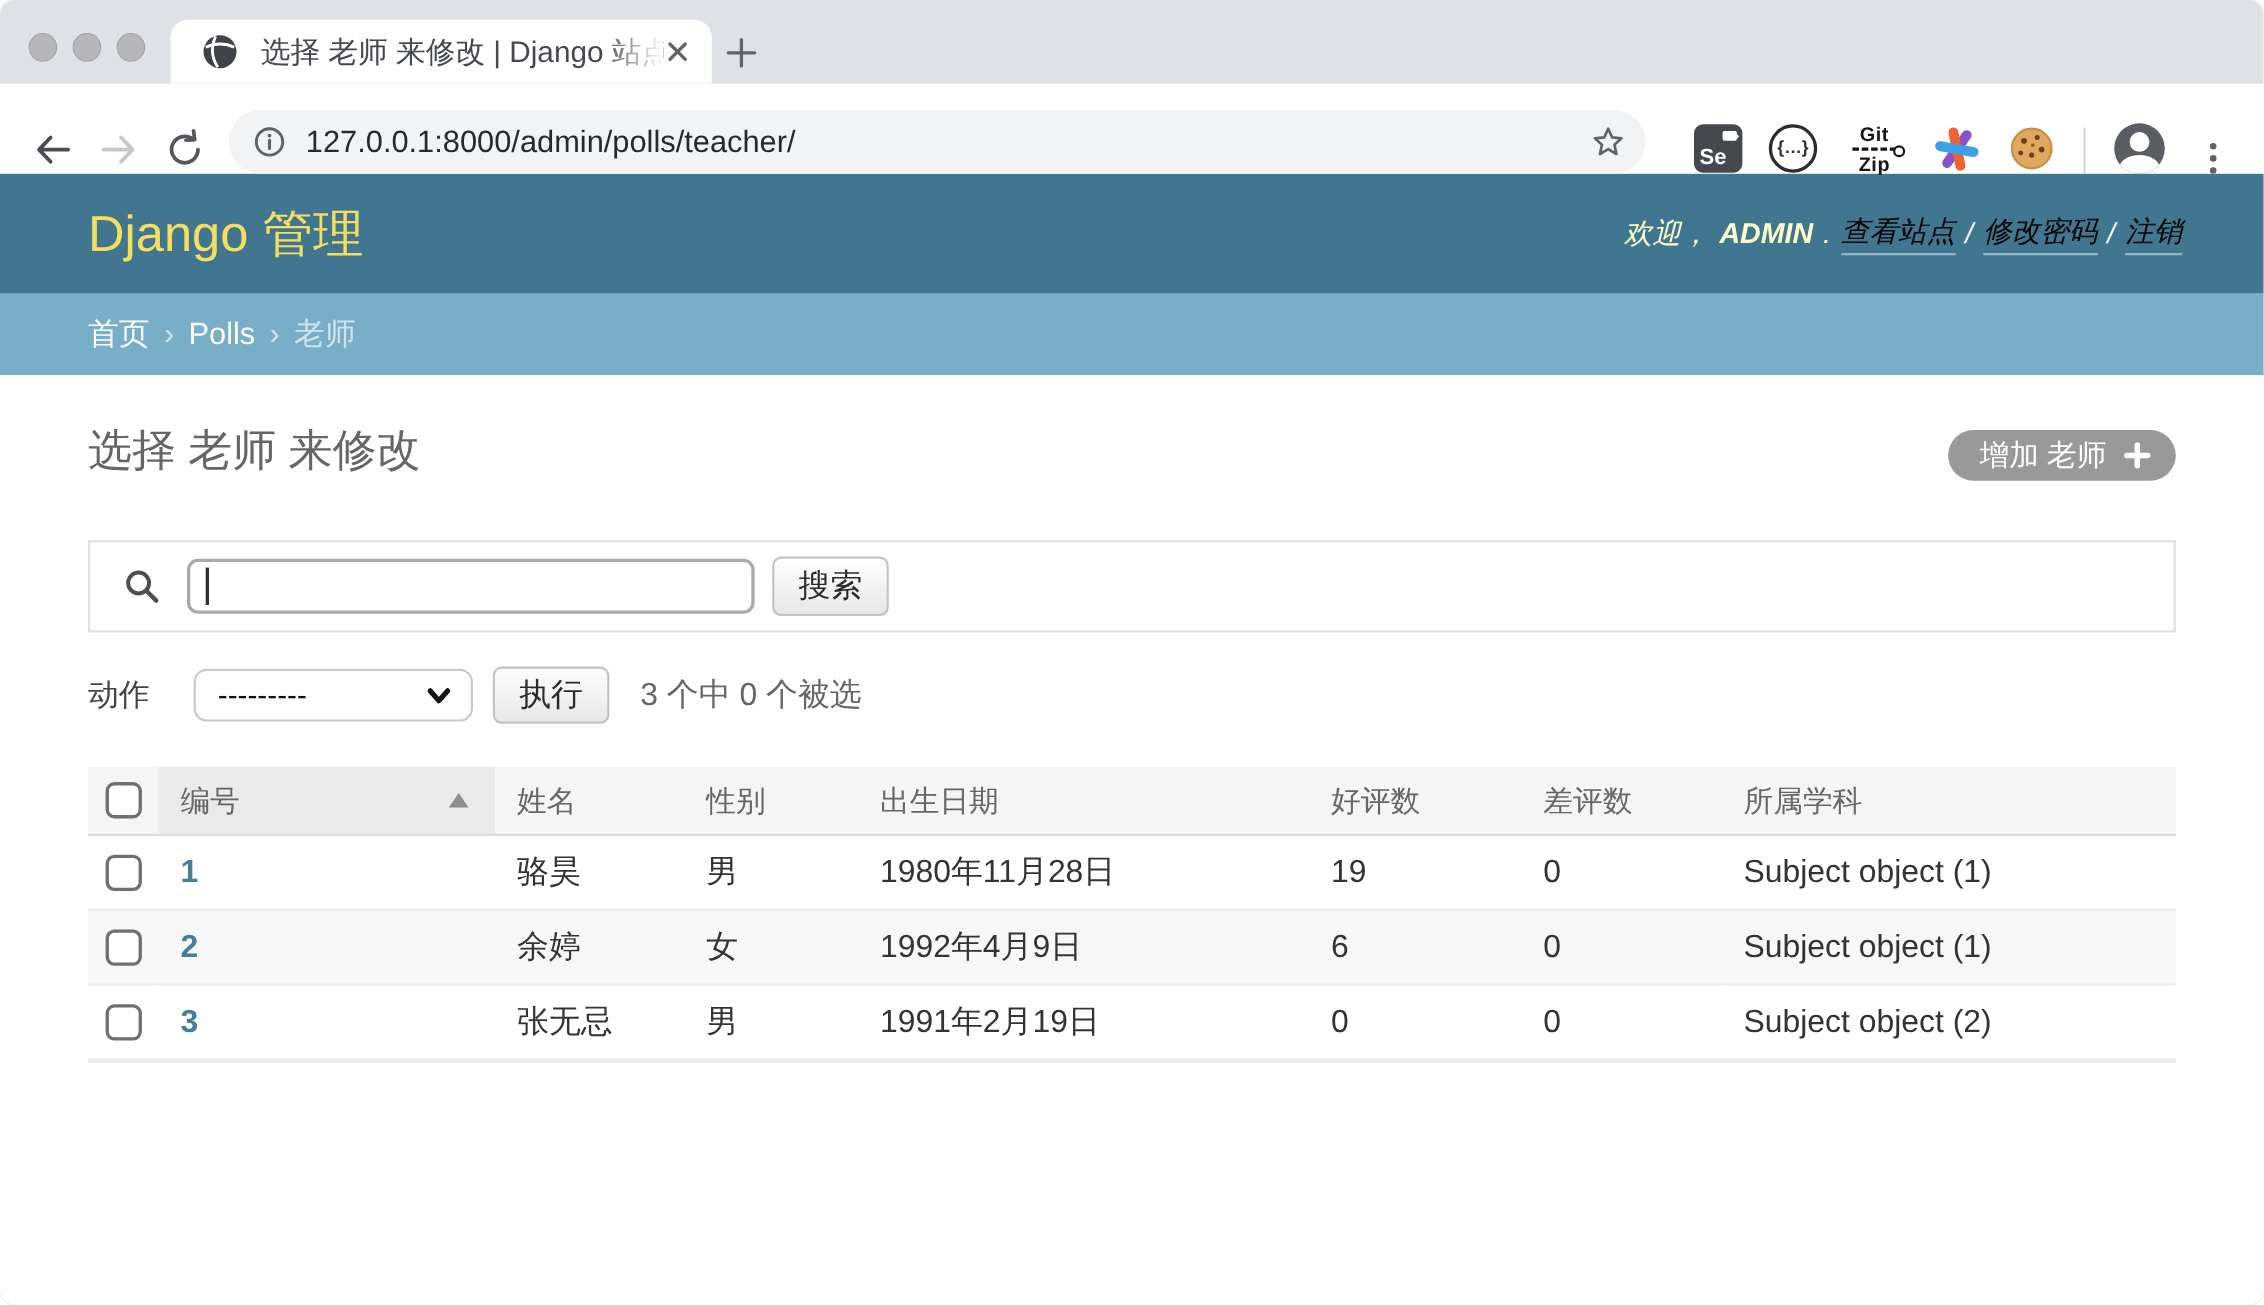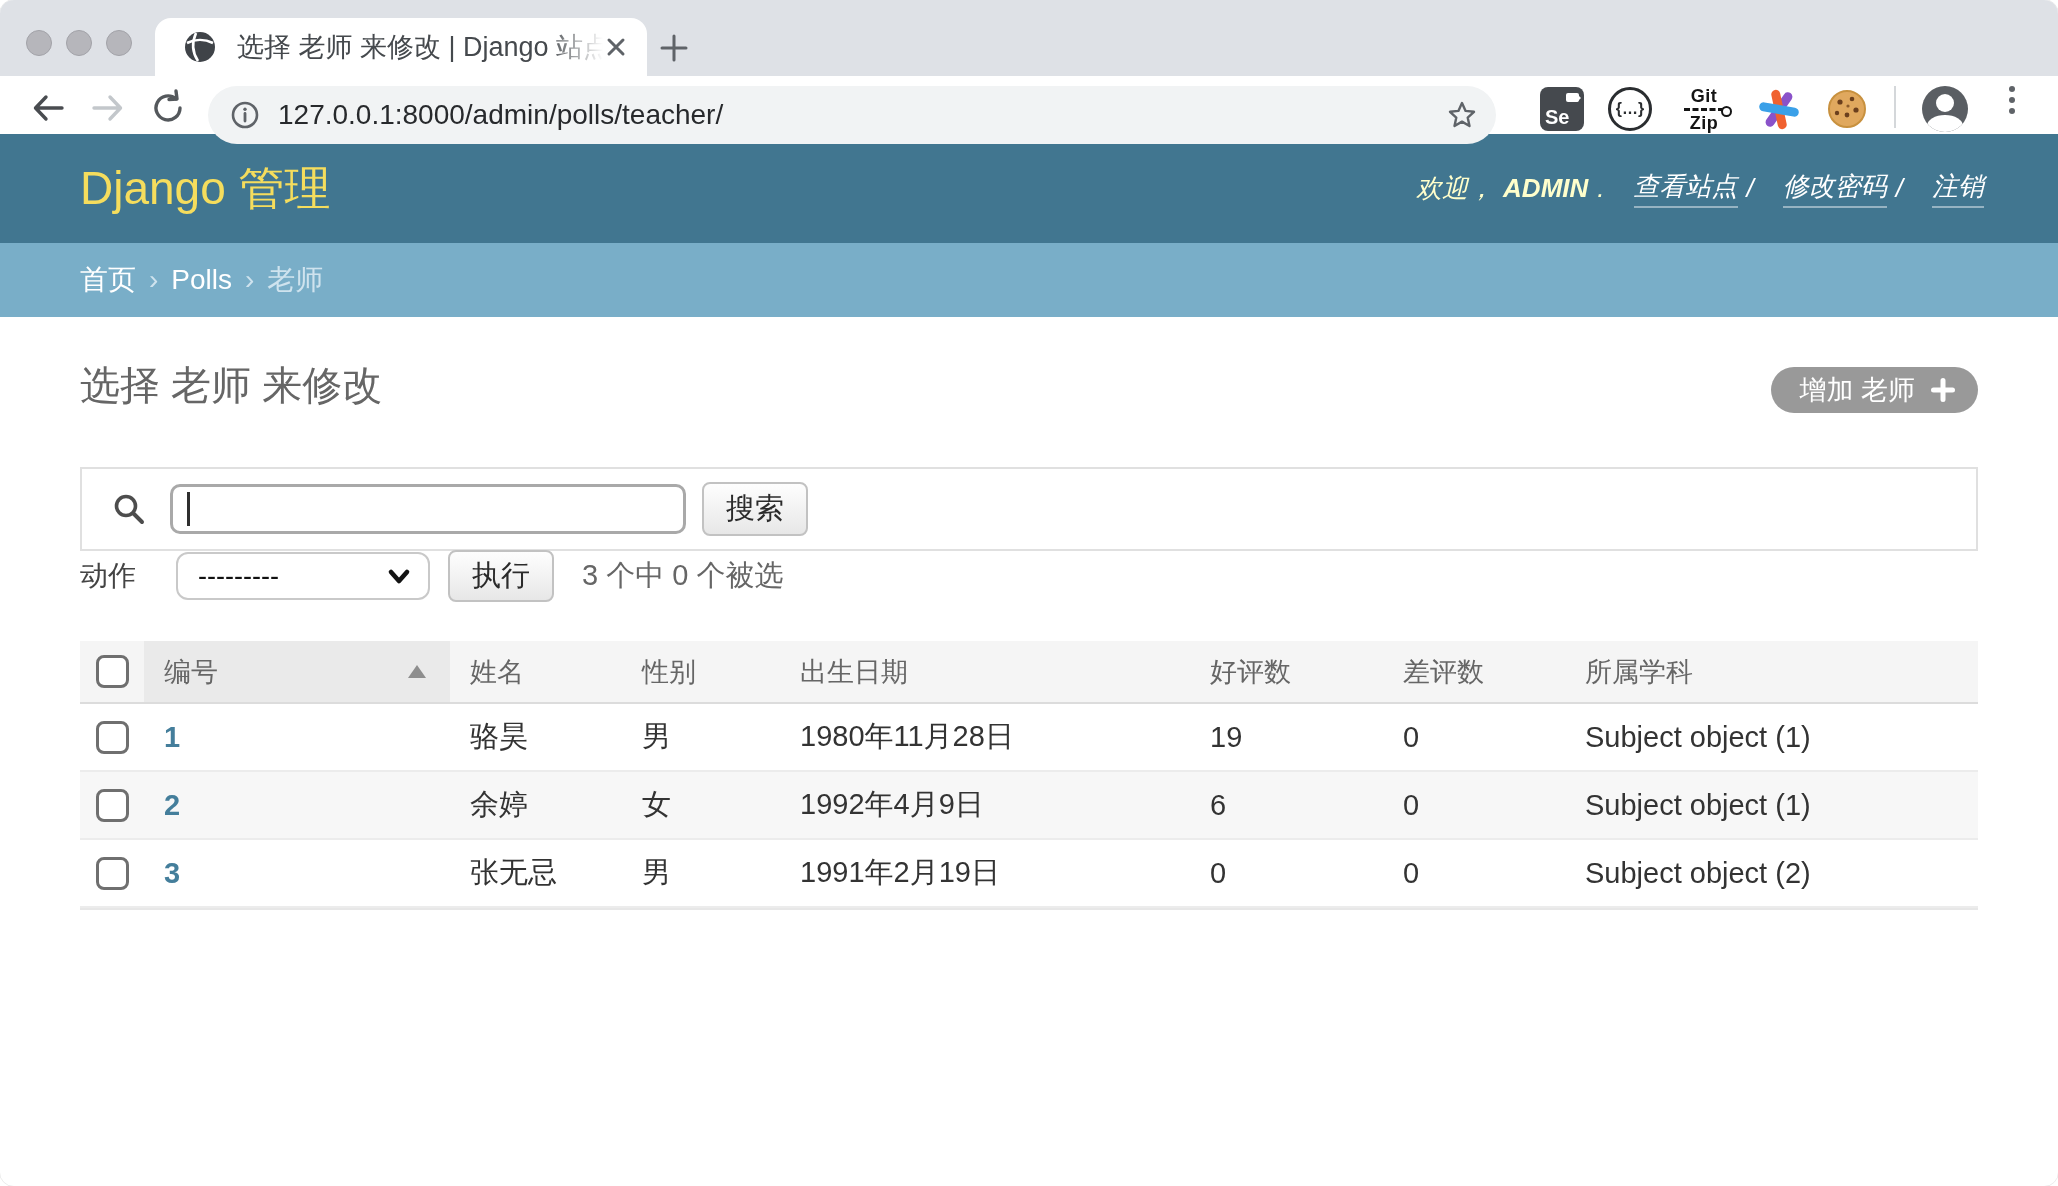--- a/index.html
+++ b/index.html
@@ -15,21 +15,21 @@
   .tab { position:absolute; left:155px; top:18px; width:492px; height:58px; background:#fff;
          border-radius:16px 16px 0 0; display:flex; align-items:center; padding:0 18px 0 28px; }
   .tab-title { position:relative; flex:1; margin-left:20px; font-size:27px; color:#45494d;
                white-space:nowrap; overflow:hidden; }
   .tab-title::after { content:""; position:absolute; right:0; top:0; bottom:0; width:56px;
                background:linear-gradient(to right, rgba(255,255,255,0), #fff); }
   .newtab { position:absolute; left:652px; top:26px; width:44px; height:44px;
             display:flex; align-items:center; justify-content:center; }
 
   
-  .toolbar { height:58px; background:#fff; display:flex; align-items:flex-start; padding:10px 26px; }
+  .toolbar { height:82px; background:#fff; display:flex; align-items:flex-end; padding:0 26px; }
   .nav-ic { flex:0 0 auto; display:flex; align-items:center; justify-content:center; width:44px; height:44px; }
   .omnibox { flex:1; height:58px; margin-left:18px; background:#f1f3f4; border-radius:29px;
              display:flex; align-items:center; padding:0 18px 0 22px; }
   .url { flex:1; margin-left:18px; font-size:28px; color:#27292c; white-space:nowrap; overflow:hidden; }
   .exts { display:flex; align-items:center; margin-left:20px; }
   .ext { margin-left:24px; display:flex; flex-direction:column; align-items:center; justify-content:center; }
   .se { position:relative; width:44px; height:44px; background:#45494e; border-radius:8px; }
   .se b { position:absolute; left:5px; bottom:2px; color:#fff; font-size:20px; font-weight:700; }
   .se .cam { position:absolute; right:5px; top:6px; width:13px; height:9px; background:#fff; border-radius:2px; }
   .se .cam::after { content:""; position:absolute; right:-6px; top:1px; border:4px solid transparent; border-right-color:#fff; transform:rotate(180deg); }
@@ -50,21 +50,21 @@
   .avatar .body { position:absolute; left:5px; top:29px; width:36px; height:22px; background:#fff; border-radius:50% 50% 0 0; }
   .menu-dots { display:flex; flex-direction:column; gap:5px; margin-left:24px; width:40px; align-items:center; }
   .menu-dots span { width:6px; height:6px; border-radius:50%; background:#5f6368; }
 
   
   .dj-header { height:109px; background:#417690; display:flex; align-items:center;
                justify-content:space-between; padding:0 74px 0 80px; }
   .brand { font-size:46px; font-weight:400; color:#f5dd5d; text-decoration:none; }
   .user-tools { font-size:26px; color:#ffffcc; display:flex; align-items:center; gap:9px; white-space:nowrap;font-style:italic; }
   .user-tools b { font-weight:700; }
-  .user-tools a { color:#ffffff; text-decoration:none; border-bottom:2px solid rgba(255,255,255,.45); padding-bottom:2px;margin-left:20px; }
+  .user-tools a { color:#000000; text-decoration:none; border-bottom:2px solid rgba(255,255,255,.45); padding-bottom:2px; }
   .ut-sep { color:#fff; }
 
   
   .breadcrumbs { height:74px; background:#79aec8; display:flex; align-items:center; padding:16px 80px;
                  font-size:28px; color:#cfe3ee; }
   .breadcrumbs a { color:#fff; text-decoration:none; font-weight:500; }
   .bc-sep { margin:0 13px; color:#cfe3ee; }
 
   
   .content { padding:0 80px; background:#fff; }
@@ -77,21 +77,21 @@
   .search-module { margin-top:54px; height:84px; border:2px solid #e0e0e0; background:#fff;
                    display:flex; align-items:center; padding:0 22px; }
   .search-wrap { position:relative; margin-left:24px; width:516px; height:50px; }
   .search-wrap input { width:100%; height:100%; border:3px solid #a9a9a9; border-radius:10px;
                    font-size:28px; padding:0 16px; outline:none; font-family:inherit; }
   .caret { position:absolute; left:17px; top:8px; bottom:8px; width:3px; background:#2f2f2f; }
   .btn { height:54px; padding:0 22px; font-size:29px; color:#2b2b2b; font-family:inherit;
          background:linear-gradient(#fefefe,#e7e7e7); border:2px solid #c2c2c2; border-radius:8px; cursor:pointer; }
   .search-btn { margin-left:16px; }
 
-  .actions-row { height:50px; display:flex; align-items:center; }
+  .actions-row { margin-top:32px; height:50px; display:flex; align-items:center; }
   .actions-label { font-size:28px; color:#444; }
   .fake-select { margin-left:40px; width:254px; height:48px; border:2px solid #c9c9c9; border-radius:12px;
                  background:#fff; display:flex; align-items:center; justify-content:space-between;
                  padding:0 16px 0 20px; font-size:27px; color:#111; cursor:pointer; }
   .exec-btn { margin-left:18px; height:52px; }
   .action-counter { margin-left:28px; font-size:29px; color:#666; }
 
   table.changelist { margin-top:40px; width:100%; border-collapse:collapse; table-layout:fixed; }
   thead th { height:62px; background:#f5f5f5; color:#666; font-size:27px; font-weight:500;
              text-align:left; padding:0 0 0 20px; border-bottom:2px solid #dcdcdc; }

